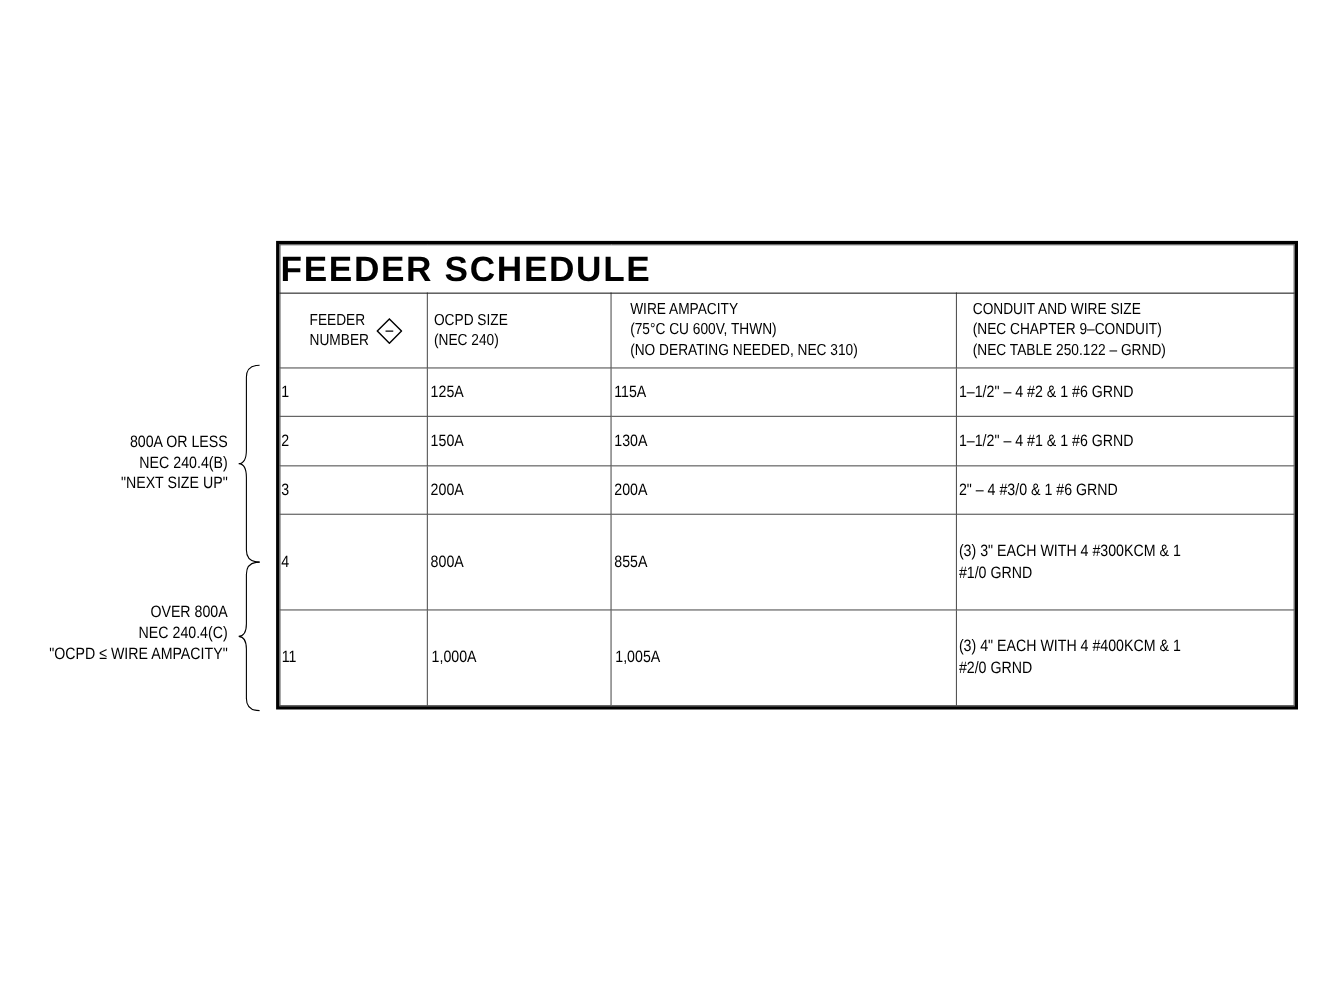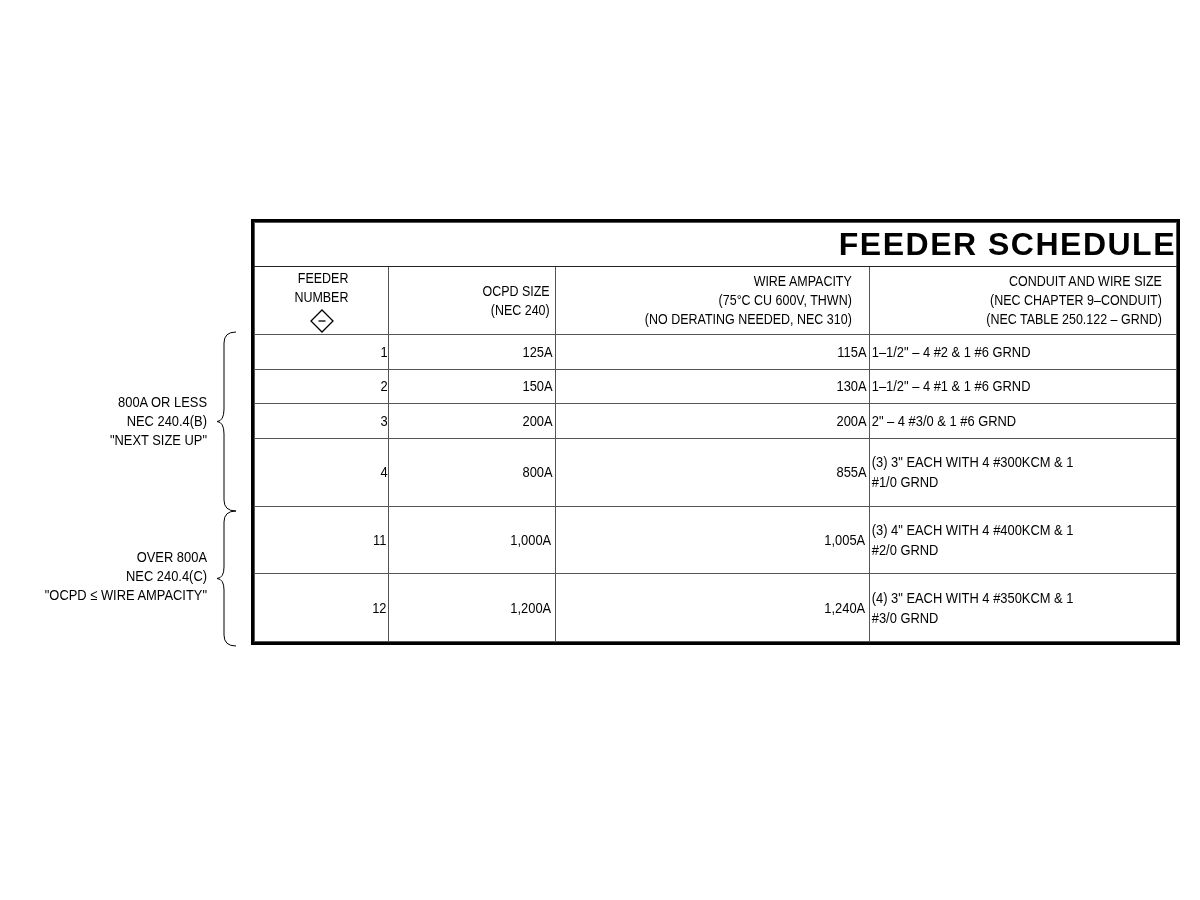--- a/index.html
+++ b/index.html
@@ -3,30 +3,30 @@
 <meta charset="utf-8">
 <style>
   html, body { margin: 0; padding: 0; background: #ffffff; }
   body { width: 1200px; height: 900px; position: relative; overflow: hidden;
          font-family: "Liberation Sans Narrow", "Liberation Sans", sans-serif; color: #000; }
   #sched {
     position: absolute; left: 251px; top: 219px; width: 929px; height: 426px;
     border: 3px solid #000; box-sizing: border-box; border-collapse: collapse;
   }
   table { border-collapse: collapse; table-layout: fixed; width: 100%; height: 100%; }
-  td, th { border: 1px solid #555; padding: 0; text-align: right; vertical-align: middle; font-weight: normal; }
+  td, th { border: 1px solid #555; padding: 0; text-align: left; vertical-align: middle; font-weight: normal; }
   .title-row td { height: 43px; border-bottom: 1px solid #222; }
   .title { font-family: "Liberation Sans", sans-serif; font-weight: bold; font-size: 32px; letter-spacing: 1.5px; line-height: 43px; }
   .hdr-row th { height: 67px; }
   .hdr { font-family: "Liberation Sans", sans-serif; font-size: 14.5px; line-height: 19px; display: inline-block; transform: scaleX(0.86); }
   .cell { font-family: "Liberation Sans", sans-serif; font-size: 15px; display: inline-block; transform: scaleX(0.86); }
   td.left { text-align: left; padding-left: 0px; }
   .cond { font-family: "Liberation Sans", sans-serif; font-size: 15px; line-height: 20px; display: inline-block;
           transform: scaleX(0.86); transform-origin: left center; white-space: nowrap; padding-left: 2px; }
-  .feeder-hdr { display: flex; align-items: center; justify-content: center; gap: 2px; flex-direction: column; }
+  .feeder-hdr { display: flex; align-items: center; justify-content: center; gap: 2px; }
   .feeder-hdr .lbl { font-family: "Liberation Sans", sans-serif; font-size: 14.5px; line-height: 19px; transform: scaleX(0.86); display: inline-block; }
   .diamond { width: 24px; height: 24px; position: relative; }
   .annot { position: absolute; text-align: right; font-family: "Liberation Sans", sans-serif; font-size: 15px; line-height: 19px;
            transform: scaleX(0.86); transform-origin: right center; white-space: nowrap; }
   .brace { position: absolute; }
 </style>
 </head>
 <body>
 
 <div class="annot" style="left: 60px; top: 392px; width: 147px;">
@@ -119,21 +119,15 @@
       <td><span class="cell">800A</span></td>
       <td><span class="cell">855A</span></td>
       <td class="left"><span class="cond"><div>(3) 3" EACH WITH 4 #300KCM &amp; 1</div><div>#1/0 GRND</div></span></td>
     </tr>
     <tr>
       <td><span class="cell">11</span></td>
       <td><span class="cell">1,000A</span></td>
       <td><span class="cell">1,005A</span></td>
       <td class="left"><span class="cond"><div>(3) 4" EACH WITH 4 #400KCM &amp; 1</div><div>#2/0 GRND</div></span></td>
     </tr>
-    <tr>
-      <td><span class="cell">12</span></td>
-      <td><span class="cell">1,200A</span></td>
-      <td><span class="cell">1,240A</span></td>
-      <td class="left"><span class="cond"><div>(4) 3" EACH WITH 4 #350KCM &amp; 1</div><div>#3/0 GRND</div></span></td>
-    </tr>
   </tbody>
     </table>
 </div>
 
 </body></html>

